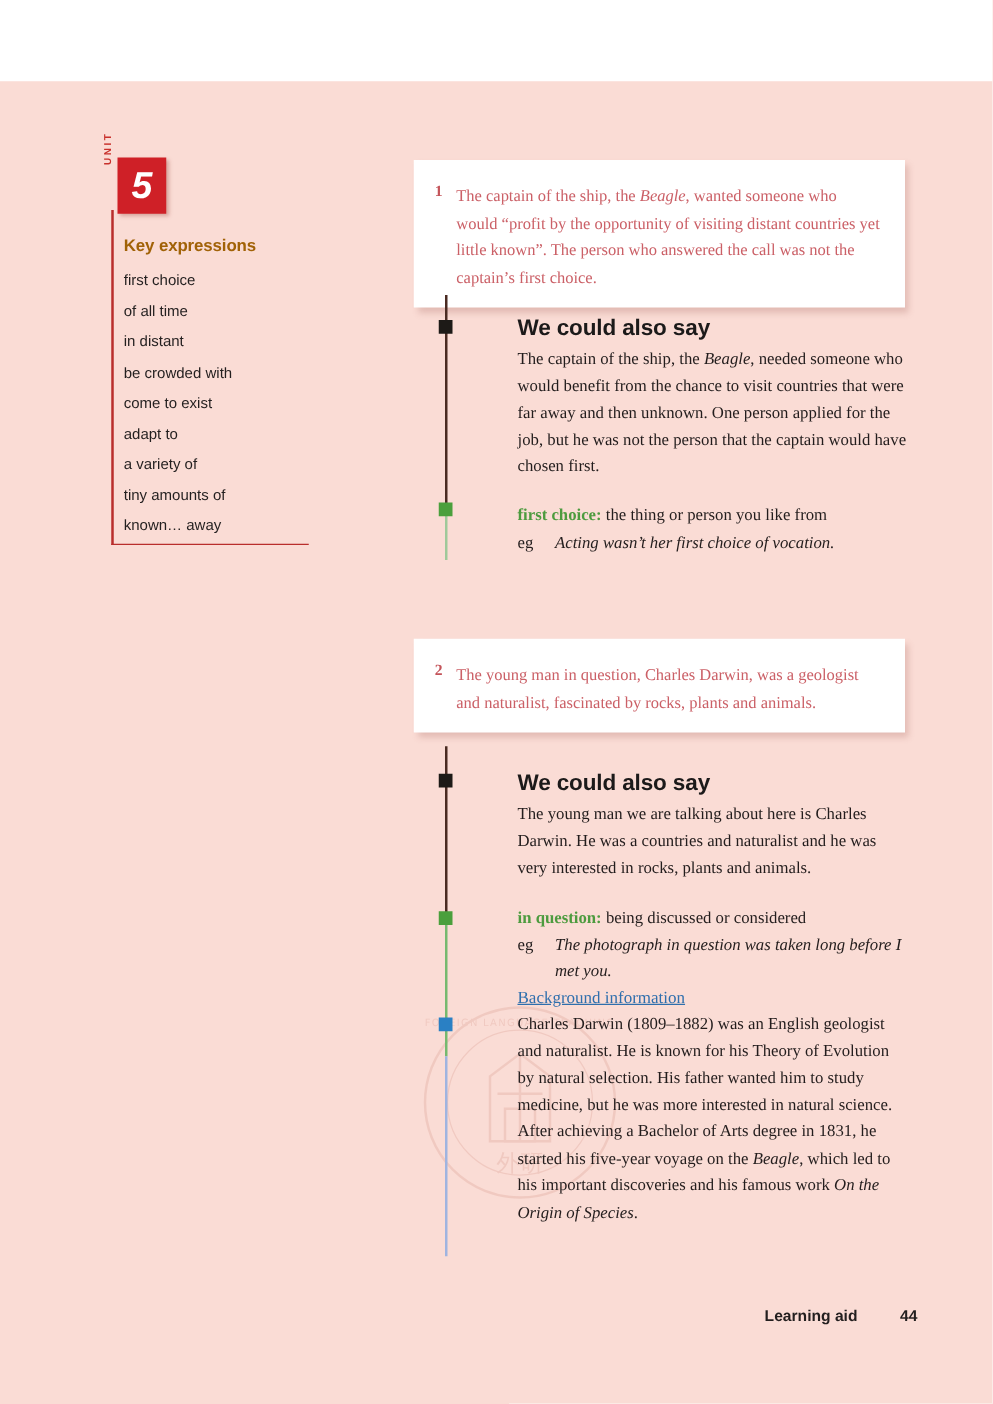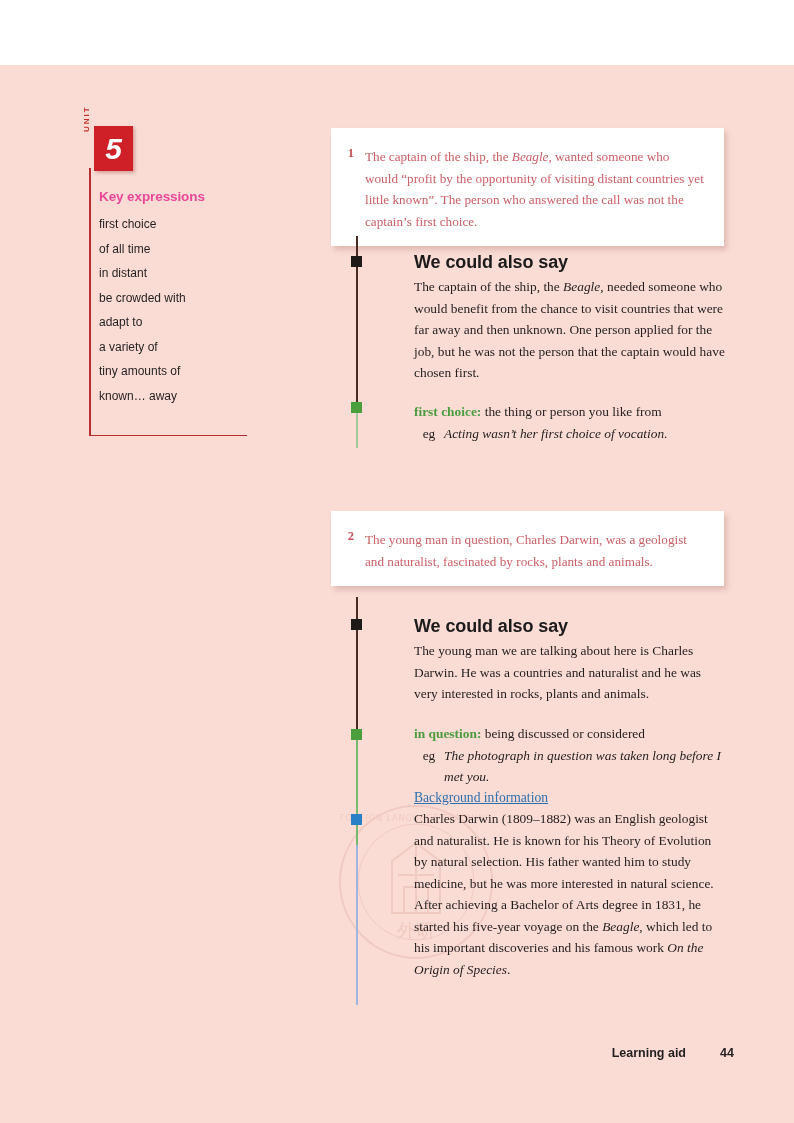--- a/index.html
+++ b/index.html
@@ -103,21 +103,21 @@
     border-bottom: 1px solid #b92e2c;
     box-sizing: border-box;
   }
   #key-title {
     position: absolute;
     left: 8px;
     top: 21px;
     font-family: "Liberation Sans", sans-serif;
     font-size: 13.5px;
     font-weight: bold;
-    color: #ec4899;
+    color: #a16207;
     letter-spacing: -0.1px;
   }
   #key-list {
     position: absolute;
     left: 8px;
     top: 44px;
     width: 150px;
     list-style: none;
     margin: 0;
     padding: 0;
@@ -199,21 +199,20 @@
   .eg-row {
     display: flex;
     font-family: "Liberation Serif", serif;
     font-size: 13.4px;
     line-height: 21.5px;
     color: #231d1d;
   }
   .eg-label {
     width: 30px;
     flex: 0 0 30px;
-    text-align: center;
   }
   .eg-text {
     font-style: italic;
     flex: 1;
   }
 
   .bg-head {
     font-family: "Liberation Serif", serif;
     font-size: 13.6px;
     color: #2f6fad;
@@ -269,20 +268,21 @@
     <div id="unit-number">5</div>
   </div>
 
   <div id="key-box">
     <div id="key-title">Key expressions</div>
     <ul id="key-list">
       <li>first choice</li>
       <li>of all time</li>
       <li>in distant</li>
       <li>be crowded with</li>
+      <li>come to exist</li>
       <li>adapt to</li>
       <li>a variety of</li>
       <li>tiny amounts of</li>
       <li>known… away</li>
     </ul>
   </div>
 
   <div class="card" style="left:331px; top:128px; width:393px;">
     <div class="card-inner">
       <div class="card-num">1</div>

